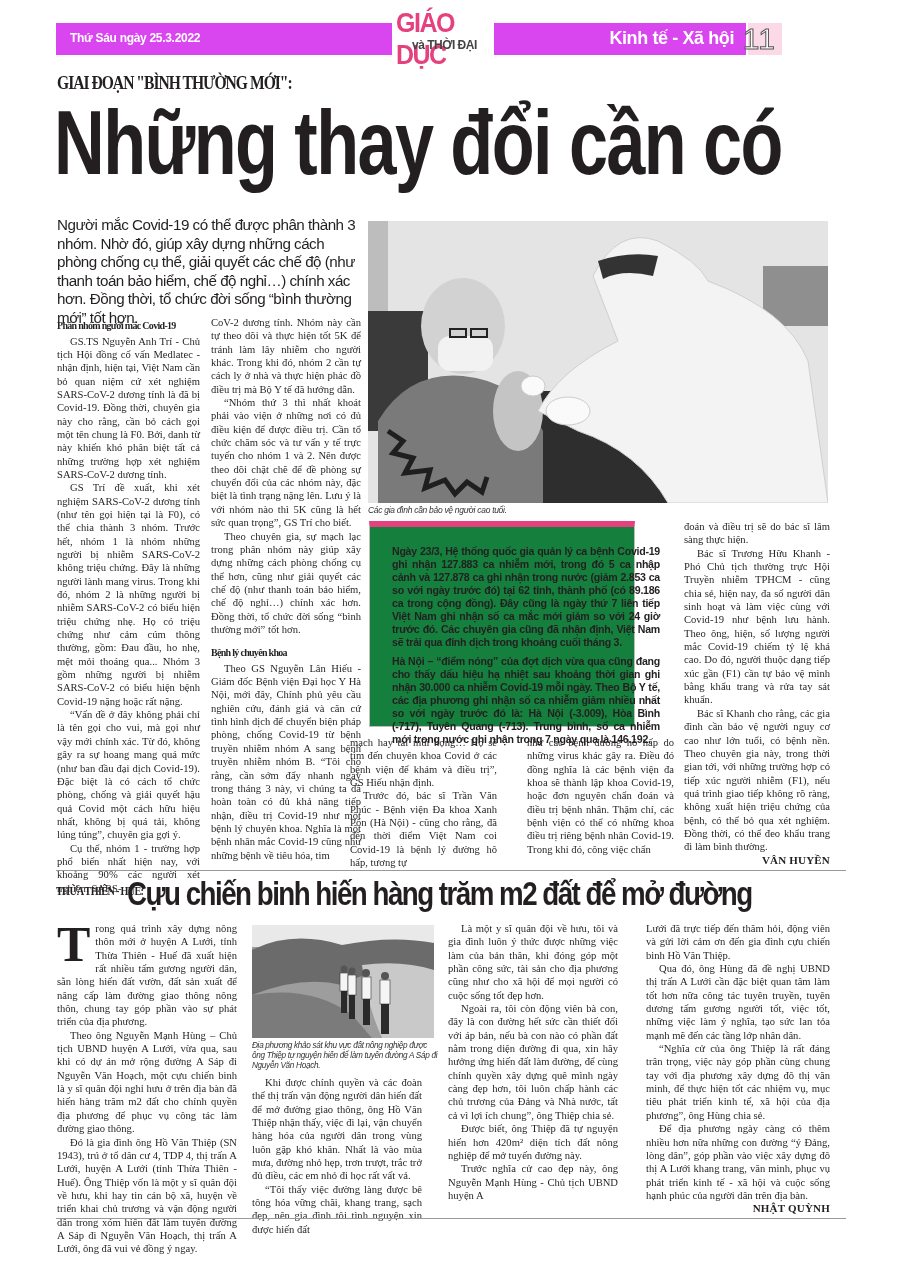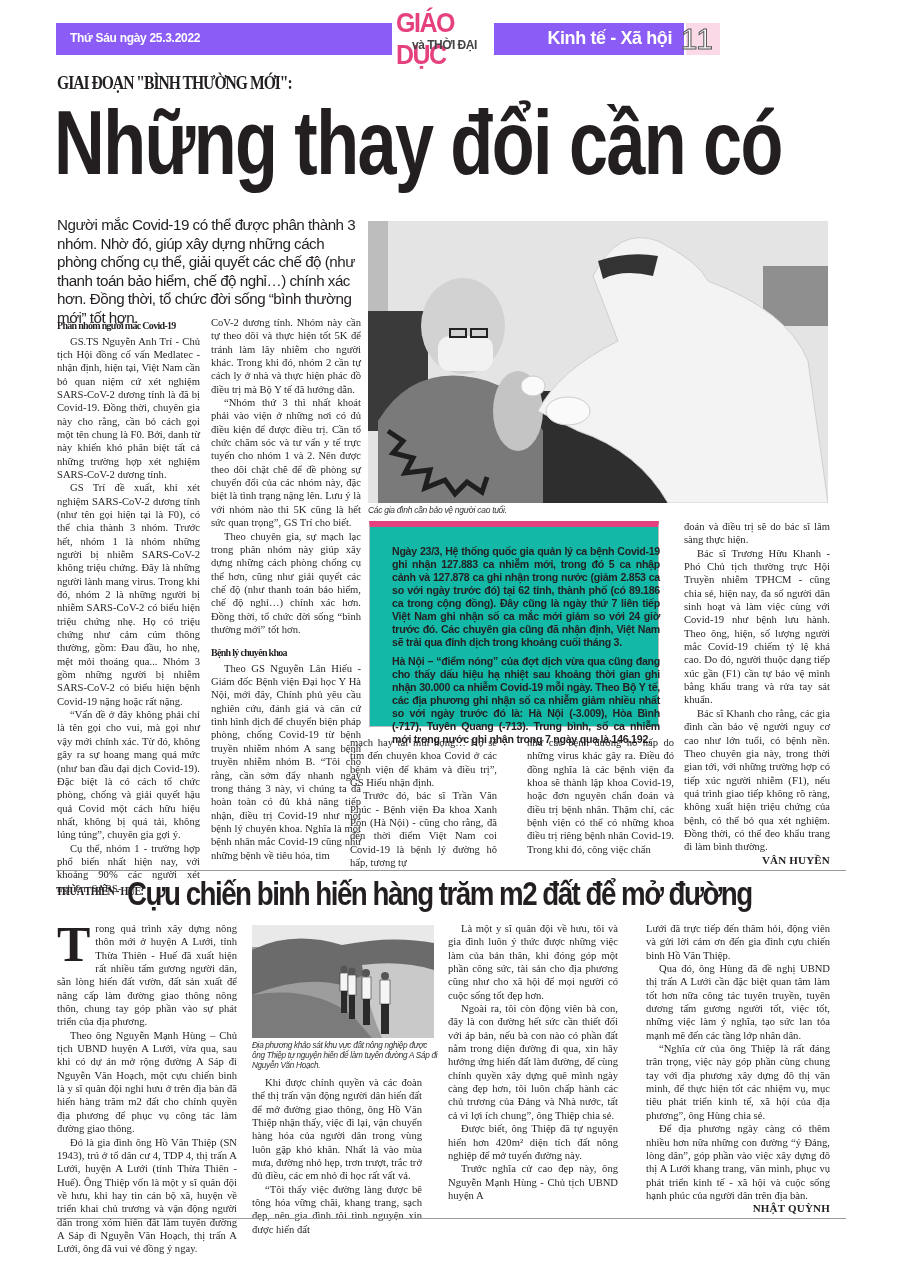--- a/index.html
+++ b/index.html
@@ -1,20 +1,20 @@
 <!DOCTYPE html>
 <html><head>
 <meta charset="utf-8">
 <style>
   * { box-sizing: border-box; margin: 0; padding: 0; }
   html, body { width: 900px; height: 1273px; background: #ffffff; overflow: hidden; }
   body { position: relative; font-family: "Liberation Serif", serif; color: #231f20; }
 
   
-  .masthead { position: absolute; left: 56px; top: 23px; width: 664px; height: 32px; background: #8b5cf6; }
+  .masthead { position: absolute; left: 56px; top: 23px; width: 726px; height: 32px; background: #d946ef; }
   .masthead .date { position: absolute; left: 14px; top: 8px; font-family: "Liberation Sans", sans-serif; font-weight: bold; font-size: 12px; color: #fff; letter-spacing: -0.3px; }
   .masthead .section { position: absolute; right: 48px; top: 5px; font-family: "Liberation Sans", sans-serif; font-weight: bold; font-size: 18px; color: #fff; letter-spacing: -0.4px; }
   .masthead .pagebox { position: absolute; right: 0; top: 0; width: 36px; height: 32px; background: #fbd9e6; border-left: 2px solid #fff; }
   .masthead .pagenum { position: absolute; right: 6px; top: 0; font-family: "Liberation Sans", sans-serif; font-weight: normal; font-size: 30px; line-height: 32px; color: #fff; -webkit-text-stroke: 1px #555; letter-spacing: 1px; }
   .logo { position: absolute; left: 392px; top: 14px; width: 102px; height: 42px; background: #fff; border-radius: 2px; }
   .logo .l1 { position: absolute; left: 4px; top: -4px; font-family: "Liberation Sans", sans-serif; font-weight: bold; font-size: 25px; color: #e6417f; letter-spacing: -1.5px; transform: scaleY(1.1); }
   .logo .l2 { position: absolute; left: 20px; top: 24px; font-family: "Liberation Sans", sans-serif; font-weight: bold; font-size: 12px; color: #444; letter-spacing: -0.5px; }
 
   
   .kicker { position: absolute; left: 57px; top: 72px; font-family: "Liberation Serif", serif; font-size: 19px; font-weight: bold; letter-spacing: -1.2px; transform: scaleX(0.82); transform-origin: left; color: #231f20; }
@@ -31,21 +31,21 @@
   .byline { text-align: right; font-weight: bold; font-size: 11px; letter-spacing: 0.2px; text-indent: 0; }
 
   .rule { position: absolute; height: 1px; background: #9a9a9a; }
 
   
   .photo1 { position: absolute; left: 368px; top: 221px; width: 460px; height: 282px; overflow: hidden;
     background: linear-gradient(180deg, #e8e8e8 0%, #d9d9d9 60%, #bdbdbd 100%); }
   .caption { position: absolute; font-family: "Liberation Sans", sans-serif; font-style: italic; font-size: 8.5px; letter-spacing: -0.3px; color: #333; }
 
   
-  .infobox { position: absolute; left: 369px; top: 521px; width: 290px; height: 206px; border: 1px solid #bdbdbd; border-top: 6px solid #e6417f; background: #14b8a6; }
+  .infobox { position: absolute; left: 369px; top: 521px; width: 266px; height: 206px; border: 1px solid #bdbdbd; border-top: 6px solid #e6417f; background: #15803d; }
   .infobox .txt { position: absolute; left: 22px; top: 18px; width: 268px; font-family: "Liberation Sans", sans-serif; font-weight: bold; font-size: 10.6px; line-height: 13px; letter-spacing: -0.25px; text-align: justify; color: #231f20; }
   .infobox .txt p + p { margin-top: 6px; }
 
   
   .kicker2 { position: absolute; left: 56px; top: 884px; font-family: "Liberation Serif", serif; font-weight: bold; font-size: 12px; letter-spacing: -0.8px; transform: scaleX(0.85); transform-origin: left; }
   .headline2 { position: absolute; left: 127px; top: 875px; font-family: "Liberation Sans", sans-serif; font-weight: bold; font-size: 33px; letter-spacing: -1.8px; transform: scaleX(0.84); transform-origin: left; white-space: nowrap; color: #231f20; }
 
   .dropcap { float: left; font-family: "Liberation Serif", serif; font-weight: bold; font-size: 50px; line-height: 40px; margin: 2px 5px 0 0; color: #231f20; }
 
   .photo2 { position: absolute; left: 252px; top: 925px; width: 182px; height: 113px; overflow: hidden; background: linear-gradient(180deg, #cfcfcf 0%, #a8a8a8 40%, #8a8a8a 100%); }

